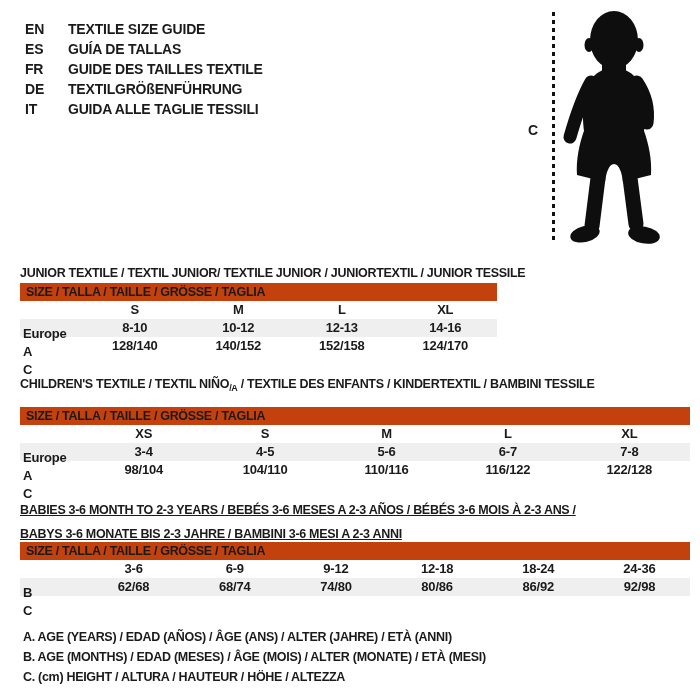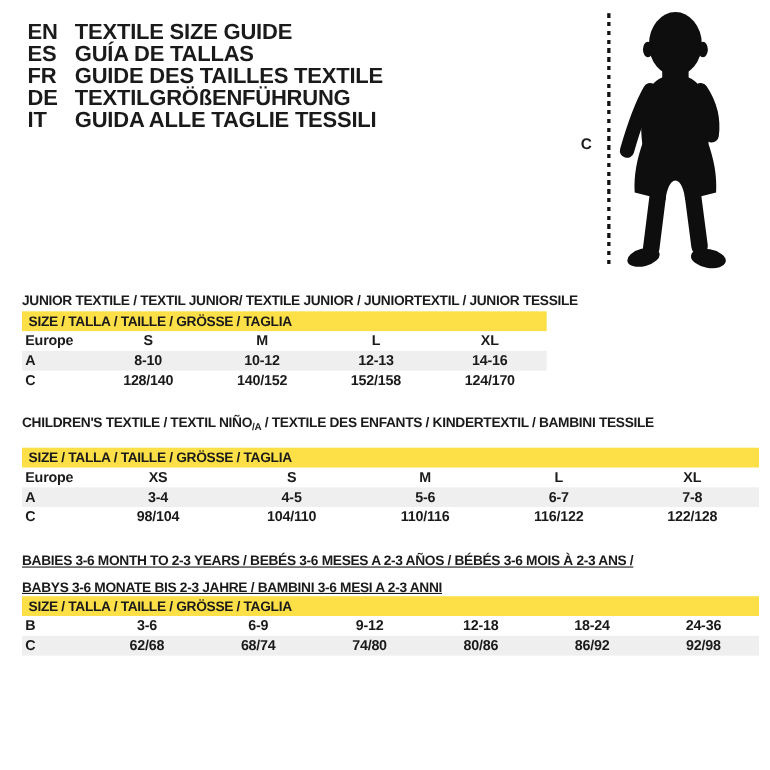--- a/index.html
+++ b/index.html
@@ -3,21 +3,21 @@
 <meta charset="utf-8">
 <style>
   html,body{margin:0;padding:0;background:#fff;}
   .page{
     position:relative;width:700px;height:700px;background:#ffffff;overflow:hidden;
     font-family:"Liberation Sans","DejaVu Sans",sans-serif;
     font-weight:700;color:#1a1a1a;letter-spacing:-0.2px;
   }
   
   .langs{position:absolute;left:25px;top:19px;}
-  .lang-row{display:flex;height:20px;line-height:20px;font-size:20px;}
+  .lang-row{display:flex;height:20px;line-height:20px;font-size:14px;}
   .lang-code{width:43px;flex:0 0 43px;}
   .lang-label{white-space:nowrap;text-align:right;}
   
   .height-line{
     position:absolute;left:552px;top:12px;width:3px;height:231px;
     background-image:repeating-linear-gradient(to bottom,#111 0 4px,transparent 4px 8px);
   }
   .height-label{position:absolute;left:528px;top:122px;font-size:14px;}
   .baby{position:absolute;left:558px;top:6px;}
   
@@ -26,26 +26,26 @@
   .t-children{top:377px;}
   .t-babies{top:501px;line-height:24px;white-space:normal;width:660px;text-decoration:underline;}
   .t-babies .tline{display:block;height:24px;line-height:18px;}
   .sub-a{font-size:9px;vertical-align:-3px;letter-spacing:-0.3px;}
   
   .table{position:absolute;left:20px;font-size:13px;}
   .tbl-junior{top:283px;width:477px;}
   .tbl-children{top:407px;width:670px;}
   .tbl-babies{top:542px;width:670px;}
   .thead{
-    height:18px;line-height:18px;background:#fde047;
+    height:18px;line-height:18px;background:#c2410c;
     padding-left:6px;font-size:12.5px;letter-spacing:-0.3px;
   }
   .trow{display:flex;height:18px;line-height:18px;}
   .trow.shade{background:#efefef;}
-  .tlabel{flex:0 0 60px;padding-left:3px;}
+  .tlabel{flex:0 0 60px;padding-left:3px;margin-top:24px;}
   .tcell{flex:1;text-align:center;}
   
   .footnotes{position:absolute;left:23px;top:627px;font-size:12.5px;}
   .footnote{height:20px;line-height:20px;white-space:nowrap;letter-spacing:-0.3px;}
 </style>
 </head>
 <body>
 
 <div class="page">
 
@@ -171,14 +171,19 @@
       <span class="tlabel">C</span>
       <span class="tcell">62/68</span>
       <span class="tcell">68/74</span>
       <span class="tcell">74/80</span>
       <span class="tcell">80/86</span>
       <span class="tcell">86/92</span>
       <span class="tcell">92/98</span>
     </div>
   </div>
 
+  <div class="footnotes">
+    <div class="footnote">A. AGE (YEARS) / EDAD (AÑOS) / ÂGE (ANS) / ALTER (JAHRE) / ETÀ (ANNI)</div>
+    <div class="footnote">B. AGE (MONTHS) / EDAD (MESES) / ÂGE (MOIS) / ALTER (MONATE) / ETÀ (MESI)</div>
+    <div class="footnote">C. (cm) HEIGHT / ALTURA / HAUTEUR / HÖHE / ALTEZZA</div>
+  </div>
 
 </div>
 
 </body></html>

